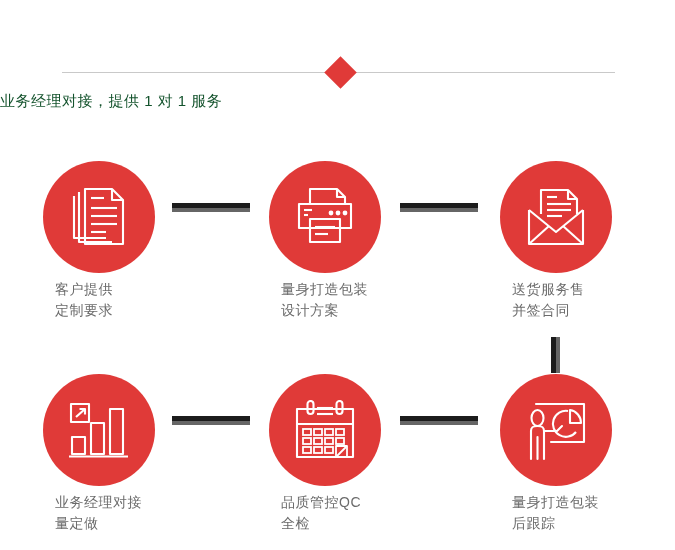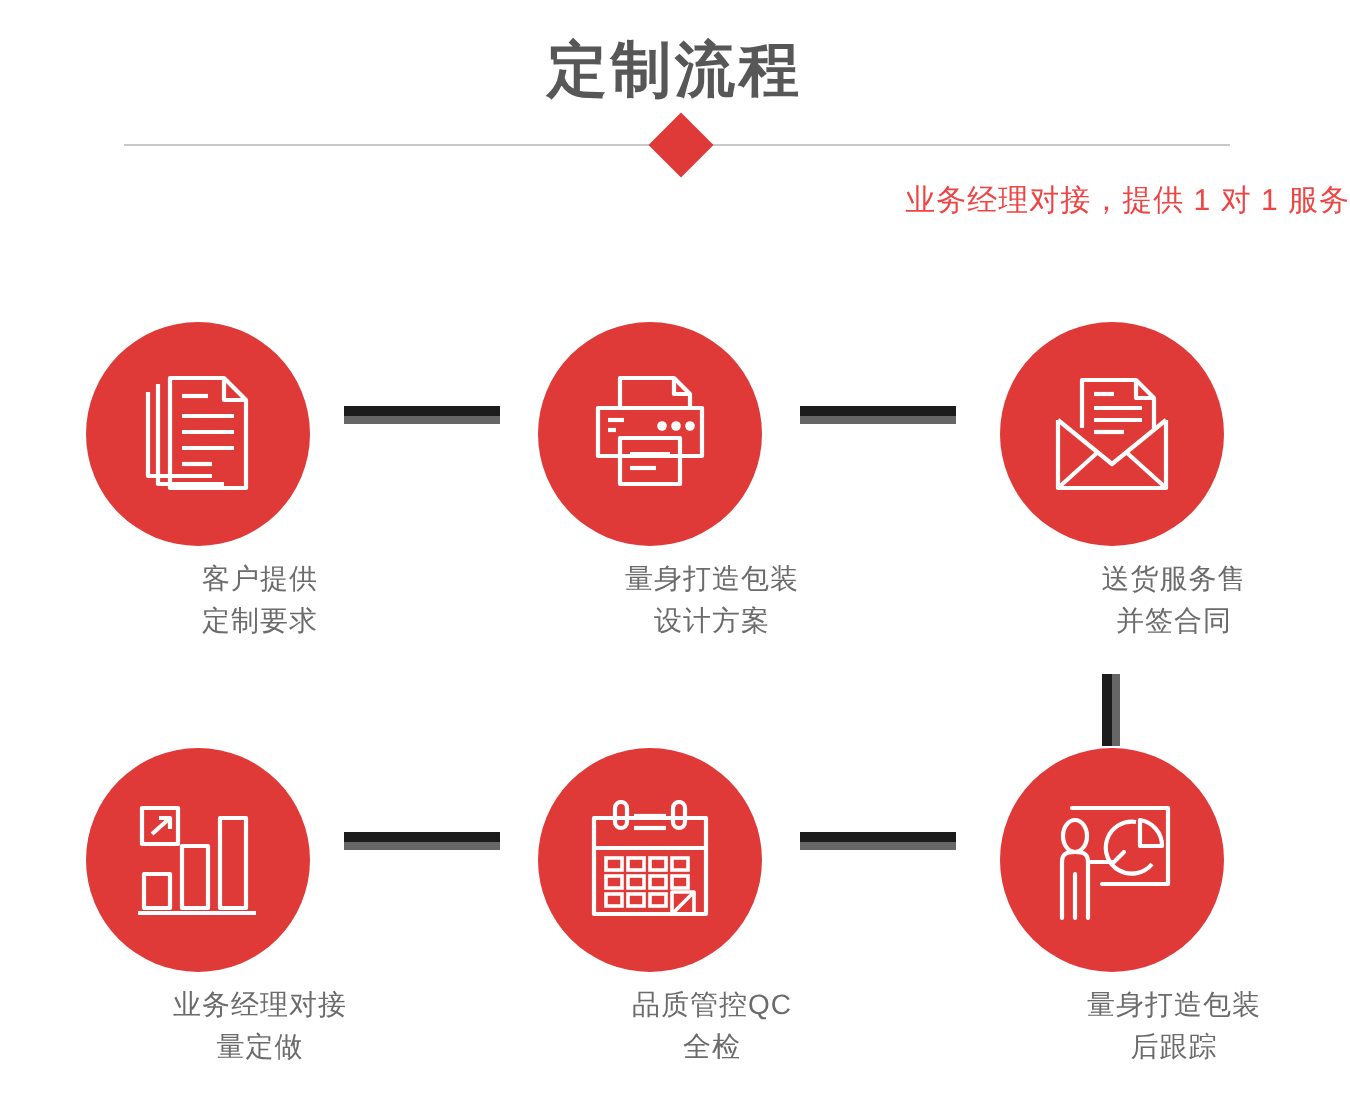--- a/index.html
+++ b/index.html
@@ -58,23 +58,23 @@
     width: 23px;
     height: 23px;
     background: #e03a38;
     transform: rotate(45deg);
   }
   .page-subtitle {
     position: absolute;
     left: 0;
     top: 90px;
     width: 675px;
-    text-align: right;
+    text-align: left;
     font-size: 15px;
-    color: #ef4444;
+    color: #14532d;
     letter-spacing: 0.5px;
     line-height: 22px;
   }
 
   
   .flow {
     position: absolute;
     left: 0;
     top: 0;
     width: 675px;
@@ -104,21 +104,20 @@
   .step-label {
     position: absolute;
     top: 118px;
     left: 12px;
     width: 150px;
     font-size: 14px;
     line-height: 21px;
     color: #6b6b6b;
     letter-spacing: 0.5px;
     white-space: pre-line;
-    text-align: center;
   }
 
   
   .step-r1c1 { left: 43px;  top: 161px; }
   .step-r1c2 { left: 269px; top: 161px; }
   .step-r1c3 { left: 500px; top: 161px; }
   .step-r2c1 { left: 43px;  top: 374px; }
   .step-r2c2 { left: 269px; top: 374px; }
   .step-r2c3 { left: 500px; top: 374px; }
 
@@ -162,21 +161,20 @@
     width: 4px; height: 36px;
     background: #666666;
   }
   .conn-v-1 { left: 551px; top: 337px; }
 </style>
 </head>
 <body>
 
 <div class="header">
 
-  <div class="page-title">定制流程</div>
 
   <div class="divider-wrap">
     <div class="divider-line"></div>
     <div class="divider-diamond"></div>
   </div>
 
   <div class="page-subtitle">业务经理对接，提供 1 对 1 服务</div>
 </div>
 
 <div class="flow">

